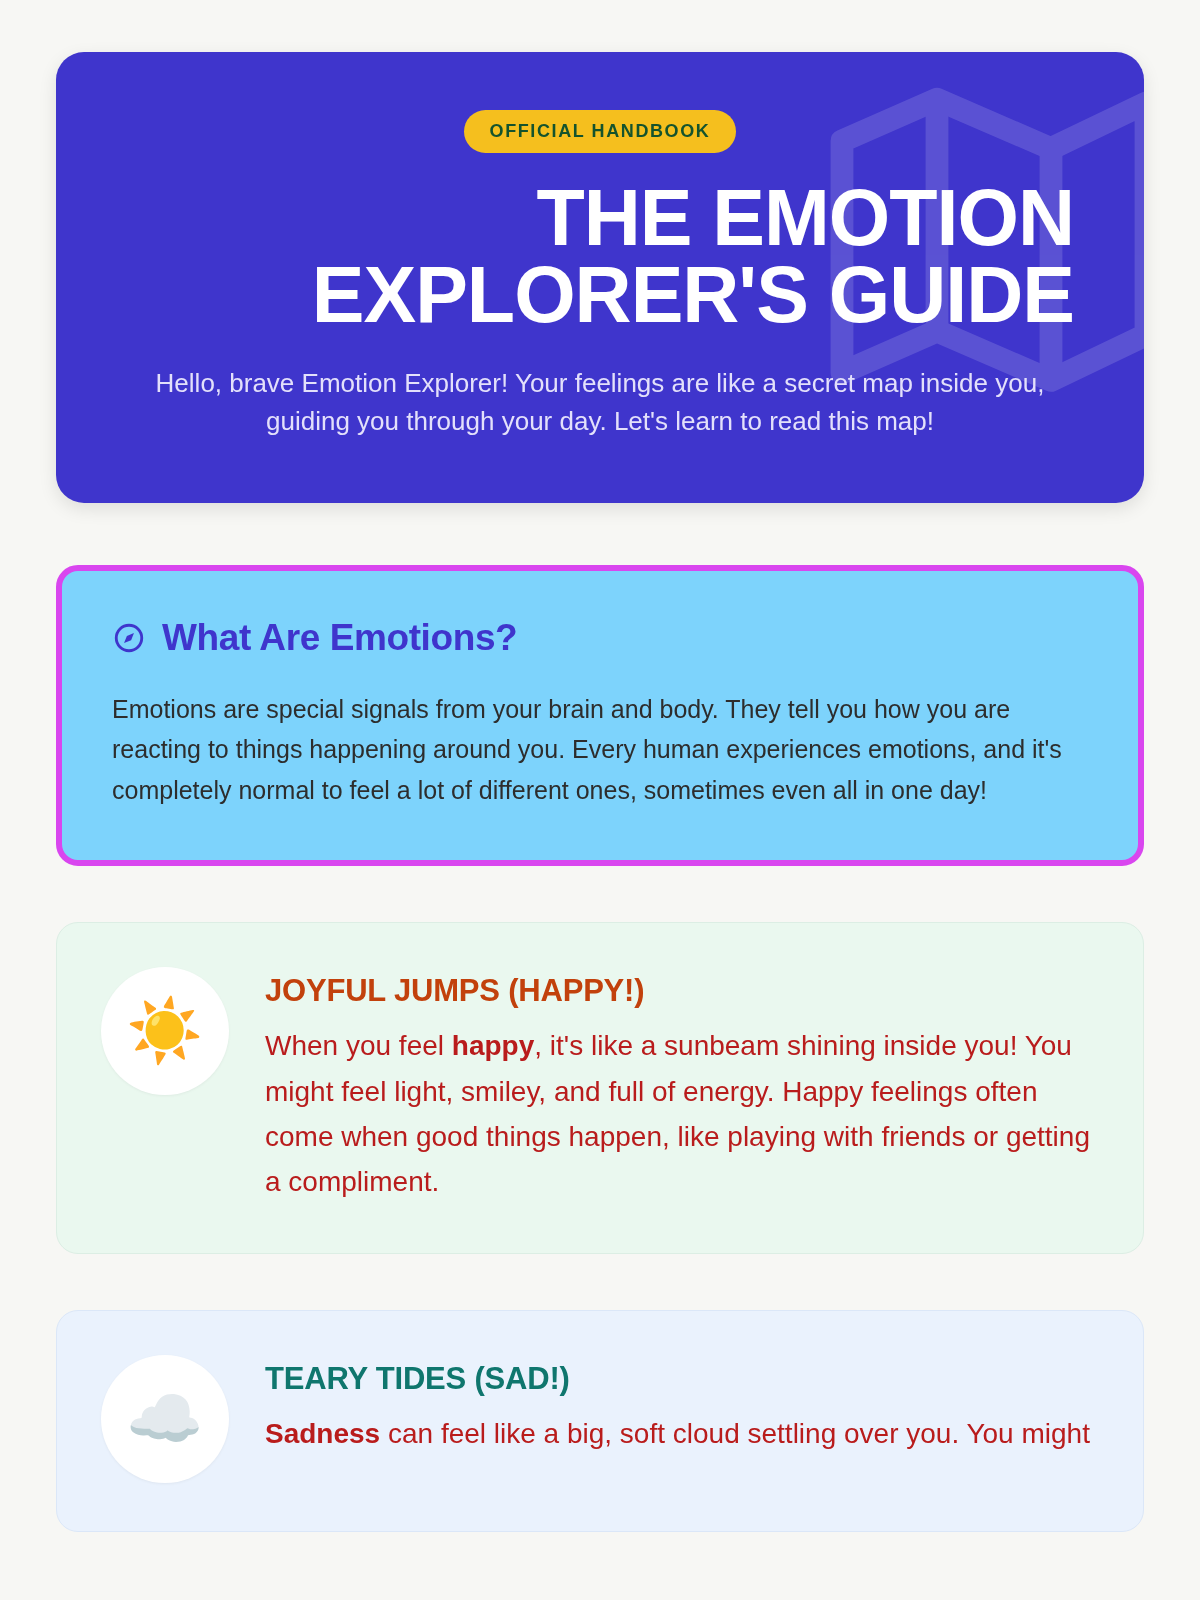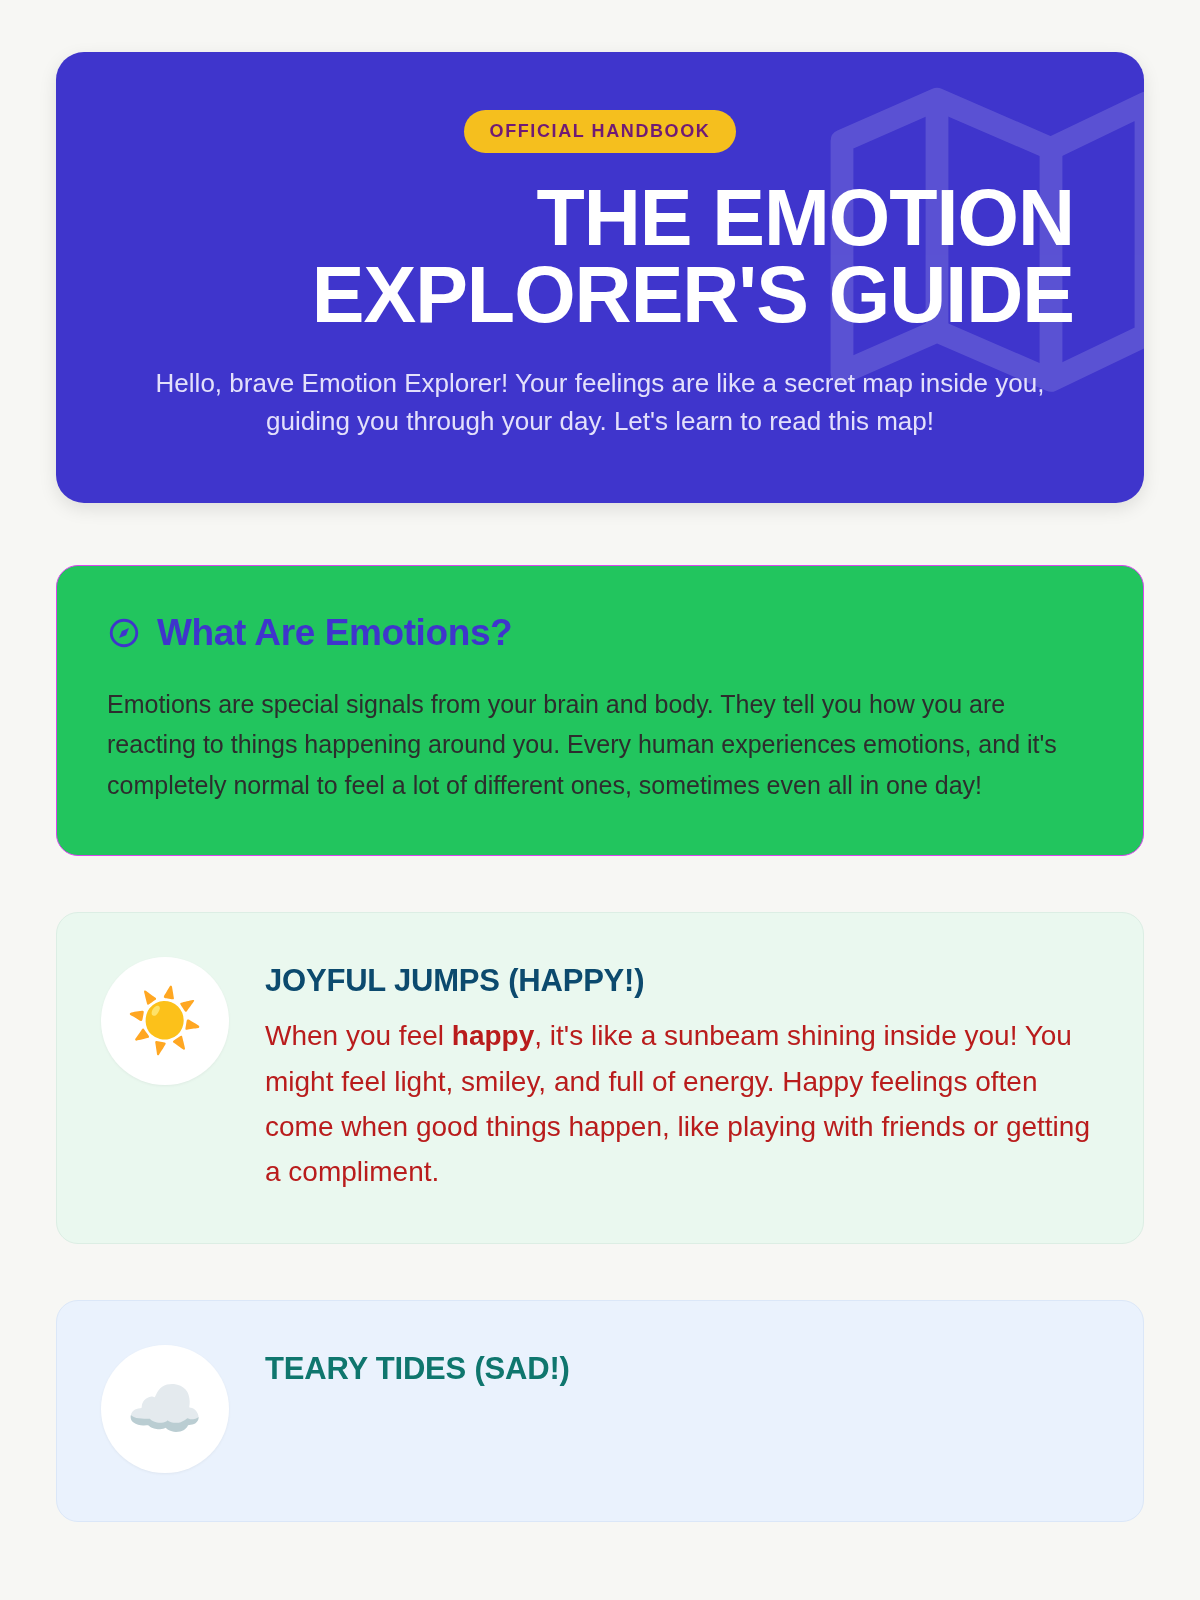--- a/index.html
+++ b/index.html
@@ -32,21 +32,21 @@
     opacity: 0.14;
     pointer-events: none;
   }
   .hero-deco svg { width: 100%; height: 100%; display: block; }
 
   .badge {
     display: block;
     width: max-content;
     margin: 0 auto 26px auto;
     background: #f5bf1e;
-    color: #701a75;
+    color: #14532d;
     font-size: 18px;
     font-weight: bold;
     letter-spacing: 1.6px;
     padding: 11px 26px;
     border-radius: 999px;
     text-transform: uppercase;
   }
 
   .hero-title {
     position: relative;
@@ -66,22 +66,22 @@
     text-align: center;
     font-size: 26px;
     line-height: 1.48;
     max-width: 900px;
     margin: 0 auto;
   }
 
   
   .card {
     margin-top: 62px;
-    background: #22c55e;
-    border: 1px solid #d946ef;
+    background: #7dd3fc;
+    border: 6px solid #d946ef;
     border-radius: 22px;
     padding: 46px 50px 50px 50px;
   }
 
   .card-head {
     display: flex;
     align-items: center;
     gap: 16px;
     margin-bottom: 30px;
   }
@@ -129,21 +129,21 @@
     box-shadow: 0 1px 3px rgba(0,0,0,0.05);
   }
   .emo-text { flex: 1 1 auto; padding-top: 6px; }
   .emo-title {
     font-size: 31px;
     font-weight: bold;
     letter-spacing: -0.2px;
     text-transform: uppercase;
     margin-bottom: 14px;
   }
-  .emotion.happy .emo-title { color: #0c4a6e; }
+  .emotion.happy .emo-title { color: #c2410c; }
   .emotion.sad .emo-title { color: #0f766e; }
   .emo-body {
     color: #b91c1c;
     font-size: 28px;
     line-height: 1.62;
   }
   .emo-body b { font-weight: bold; }
 </style>
 </head>
 <body>
@@ -185,14 +185,15 @@
   <div class="emo-text">
     <h3 class="emo-title">Joyful Jumps (Happy!)</h3>
     <p class="emo-body"><span>When you feel </span><b>happy</b><span>, it's like a sunbeam shining inside you! You might feel light, smiley, and full of energy. Happy feelings often come when good things happen, like playing with friends or getting a compliment.</span></p>
   </div>
 </section>
 
 <section class="emotion sad">
   <div class="emo-icon">☁️</div>
   <div class="emo-text">
     <h3 class="emo-title">Teary Tides (Sad!)</h3>
+    <p class="emo-body"><span></span><b>Sadness</b><span> can feel like a big, soft cloud settling over you. You might</span></p>
   </div>
 </section>
 
 </body></html>

